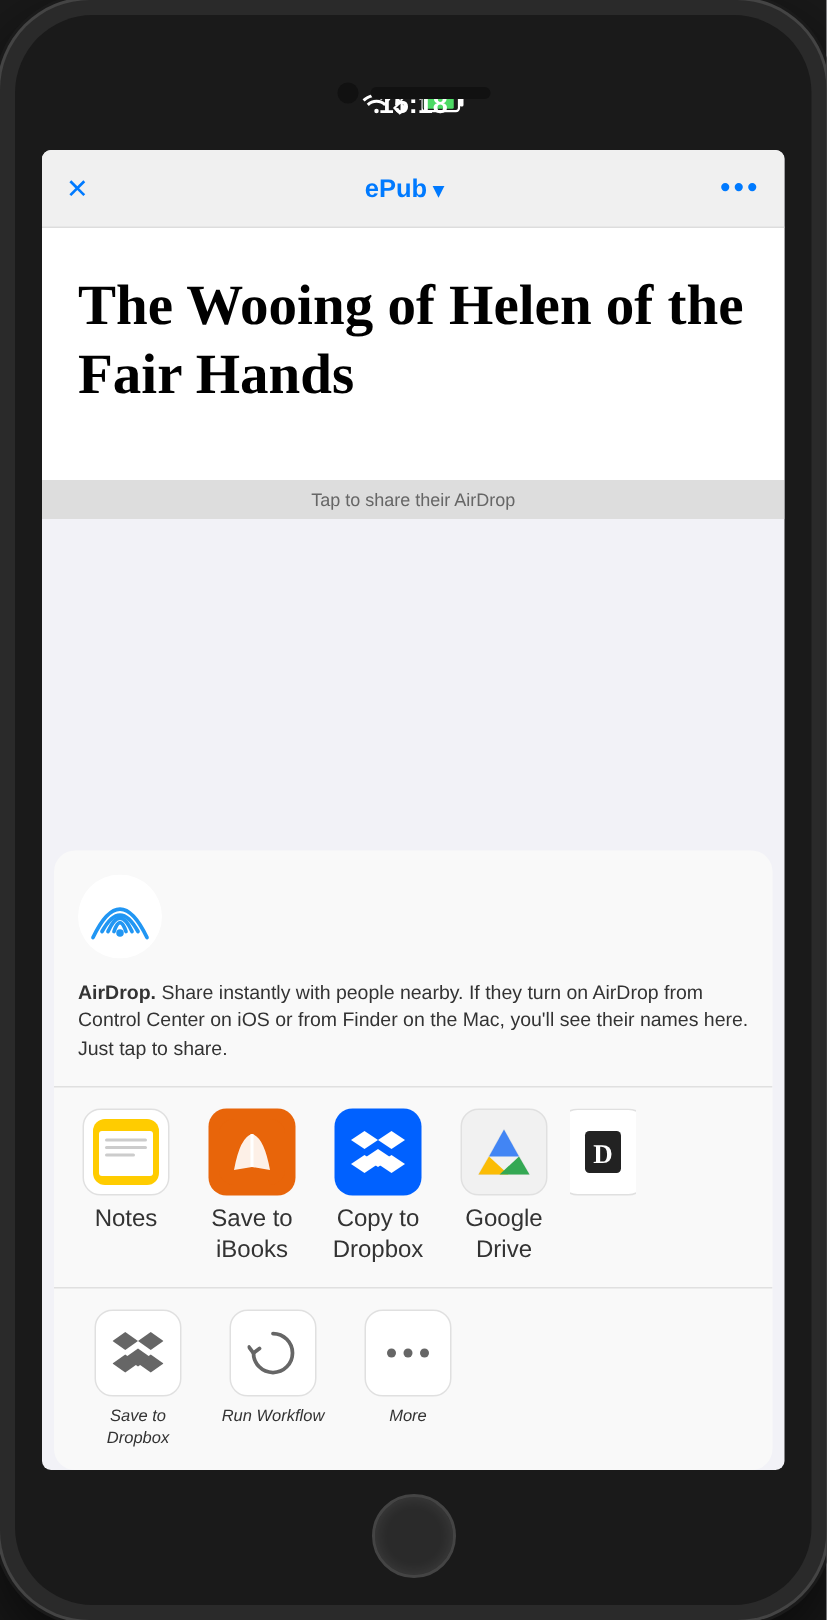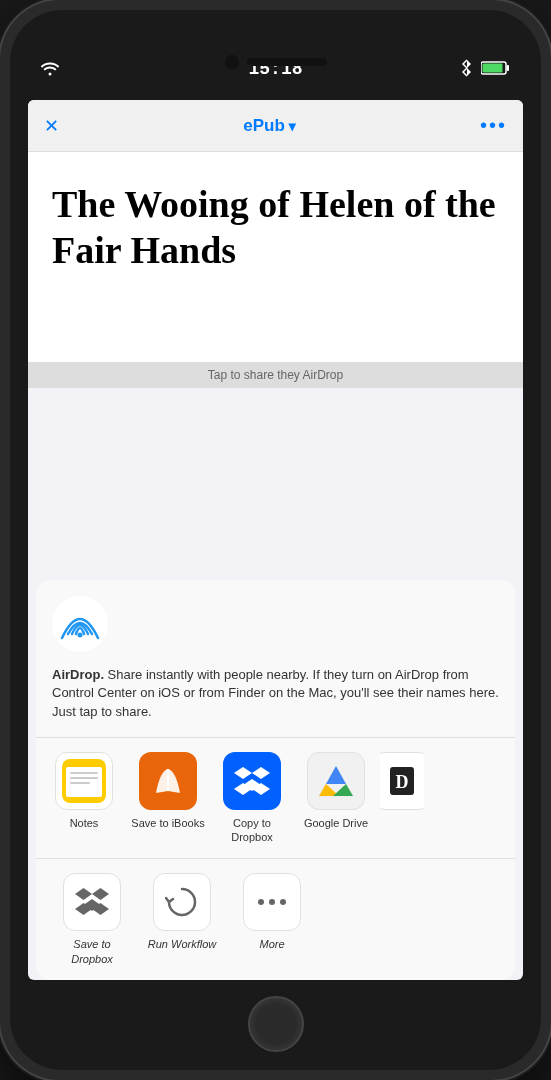--- a/index.html
+++ b/index.html
@@ -38,24 +38,23 @@
       overflow: hidden;
     }
 
     
     .status-bar {
       position: absolute;
       top: 0; left: 0; right: 0;
       height: 116px;
       display: flex;
       align-items: center;
-      justify-content: space-between;
+      justify-content: center;
       padding: 0 30px;
       z-index: 10;
-      font-family: Liberation Mono, monospace;
     }
 
     .status-left {
       display: flex;
       align-items: center;
       gap: 6px;
     }
 
     .status-time {
       color: white;
@@ -213,21 +212,21 @@
       width: 58px;
       height: 58px;
       border-radius: 12px;
       display: flex;
       align-items: center;
       justify-content: center;
       font-size: 28px;
     }
 
     .app-label {
-      font-size: 11px;
+      font-size: 16px;
       color: #333;
       text-align: center;
       line-height: 1.3;
     }
 
     
     .icon-notes {
       background: #fff;
       border: 1px solid #e0e0e0;
       position: relative;
@@ -343,25 +342,25 @@
 
       <div class="nav-bar">
         <span class="nav-close">✕</span>
         <div class="nav-title">
           <span>ePub</span>
           <span style="font-size:14px;">▾</span>
         </div>
         <span class="nav-dots">•••</span>
       </div>
 
-      <div class="reading-content" style="height:210px; overflow:hidden;">
+      <div class="reading-content" style="height:168px; overflow:hidden;">
         <div class="book-title">The Wooing of Helen of the Fair Hands</div>
       </div>
 
-      <div class="airdrop-banner" style="background:#ddd; font-size:12px; color:#666; padding:6px;">Tap to share they AirDrop</div>
+      <div class="airdrop-banner" style="background:#ddd; font-size:12px; color:#666; padding:6px;">Tap to share their AirDrop</div>
 
       <div class="share-sheet">
         <div class="share-card">
 
           <div class="airdrop-section">
 
             <svg width="56" height="56" viewBox="0 0 56 56">
               <circle cx="28" cy="28" r="28" fill="white"></circle>
 
               <g fill="none" stroke="#2196F3" stroke-width="2.5" stroke-linecap="round">

